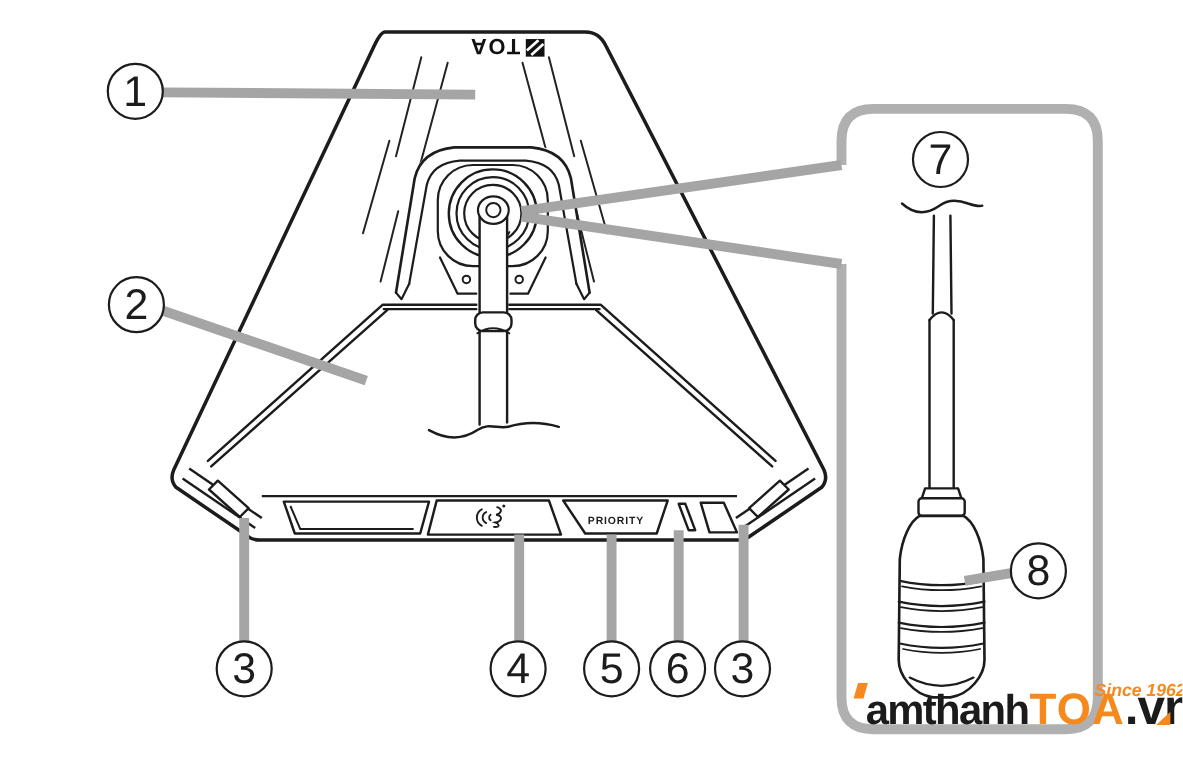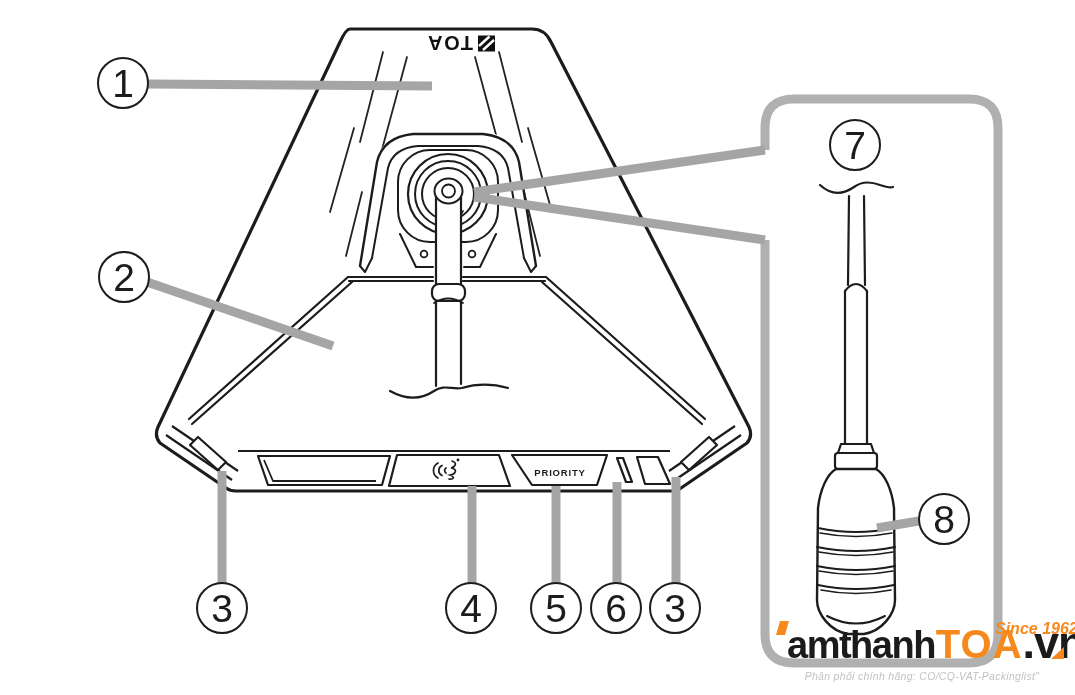--- a/index.html
+++ b/index.html
@@ -187,17 +187,16 @@
   <div class="callout" style="left:918px;top:493px;">8</div>
 
   <div class="wm">
     <span class="wm-wedge1"></span>
     <div class="wm-row">
       <span class="wm-prefix">amthanh</span>
       <span class="wm-highlight">TOA</span>
       <span class="wm-suffix">.vn</span>
     </div>
     <span class="wm-since">Since 1962</span>
-    <span class="wm-tagline">Phân phối chính hãng: CO/CQ-VAT-Packinglist"</span>
     <span class="wm-wedge2"></span>
   </div>
 
 </div>
 
 </body></html>

